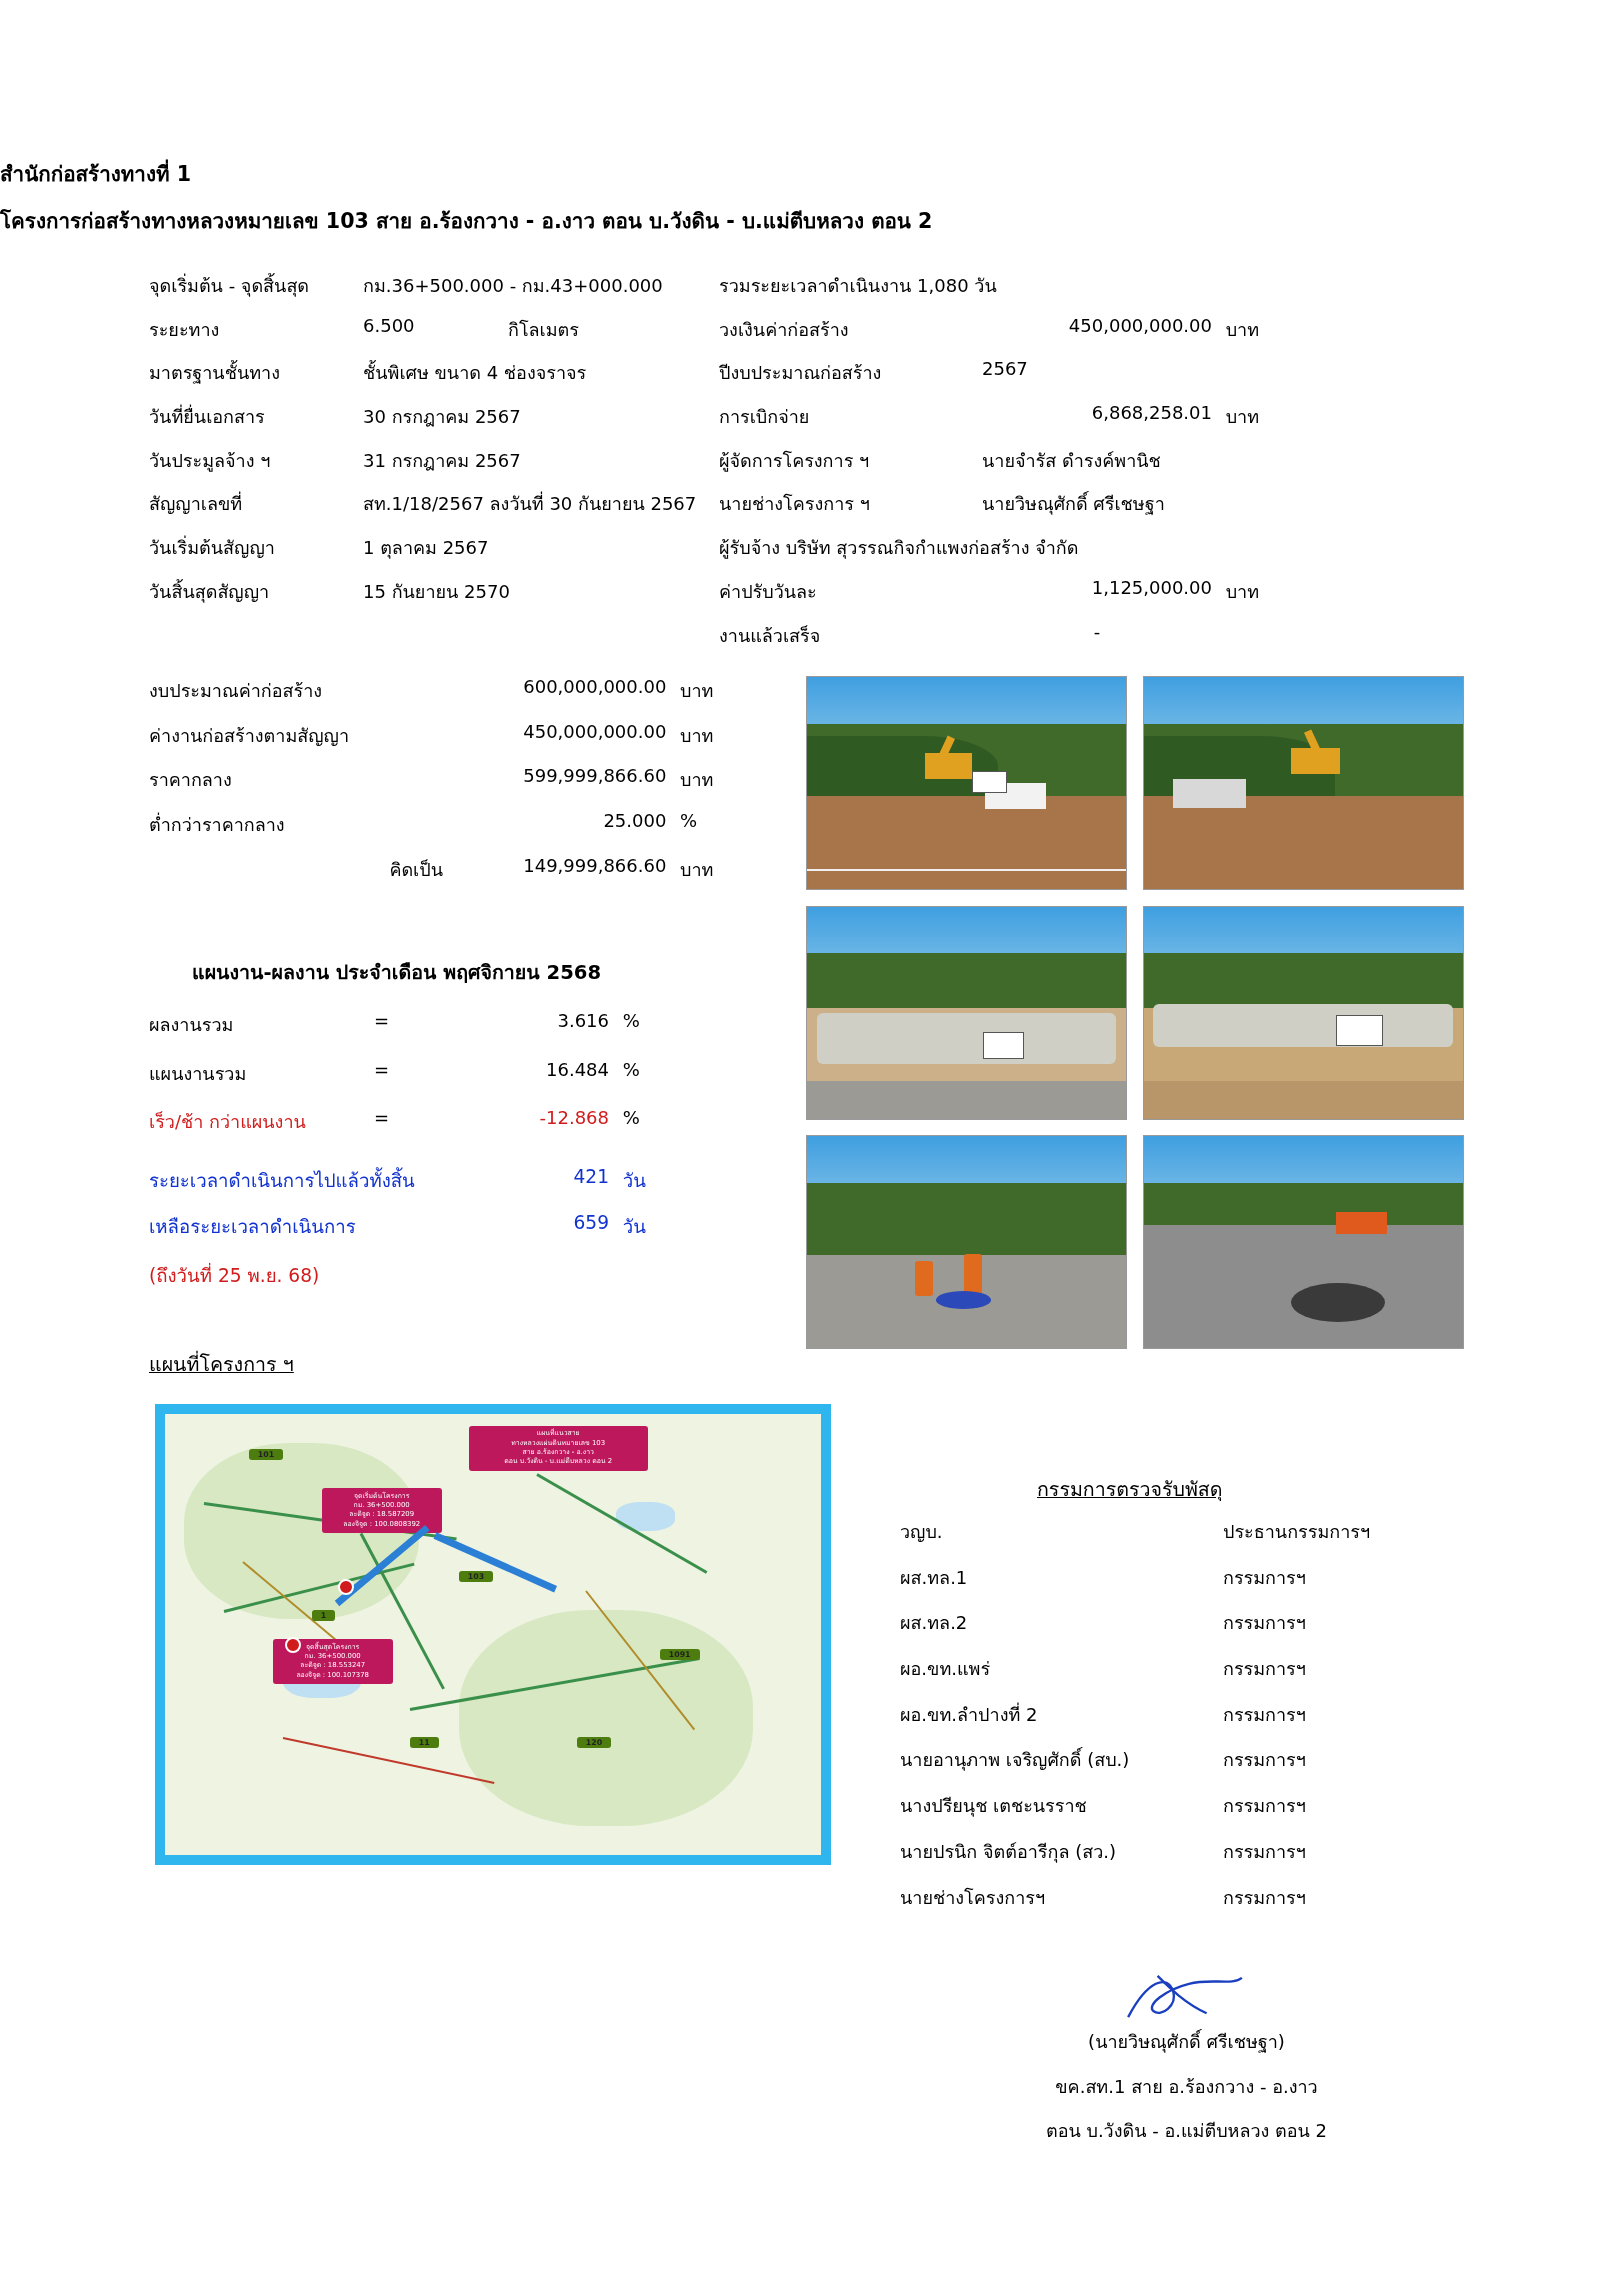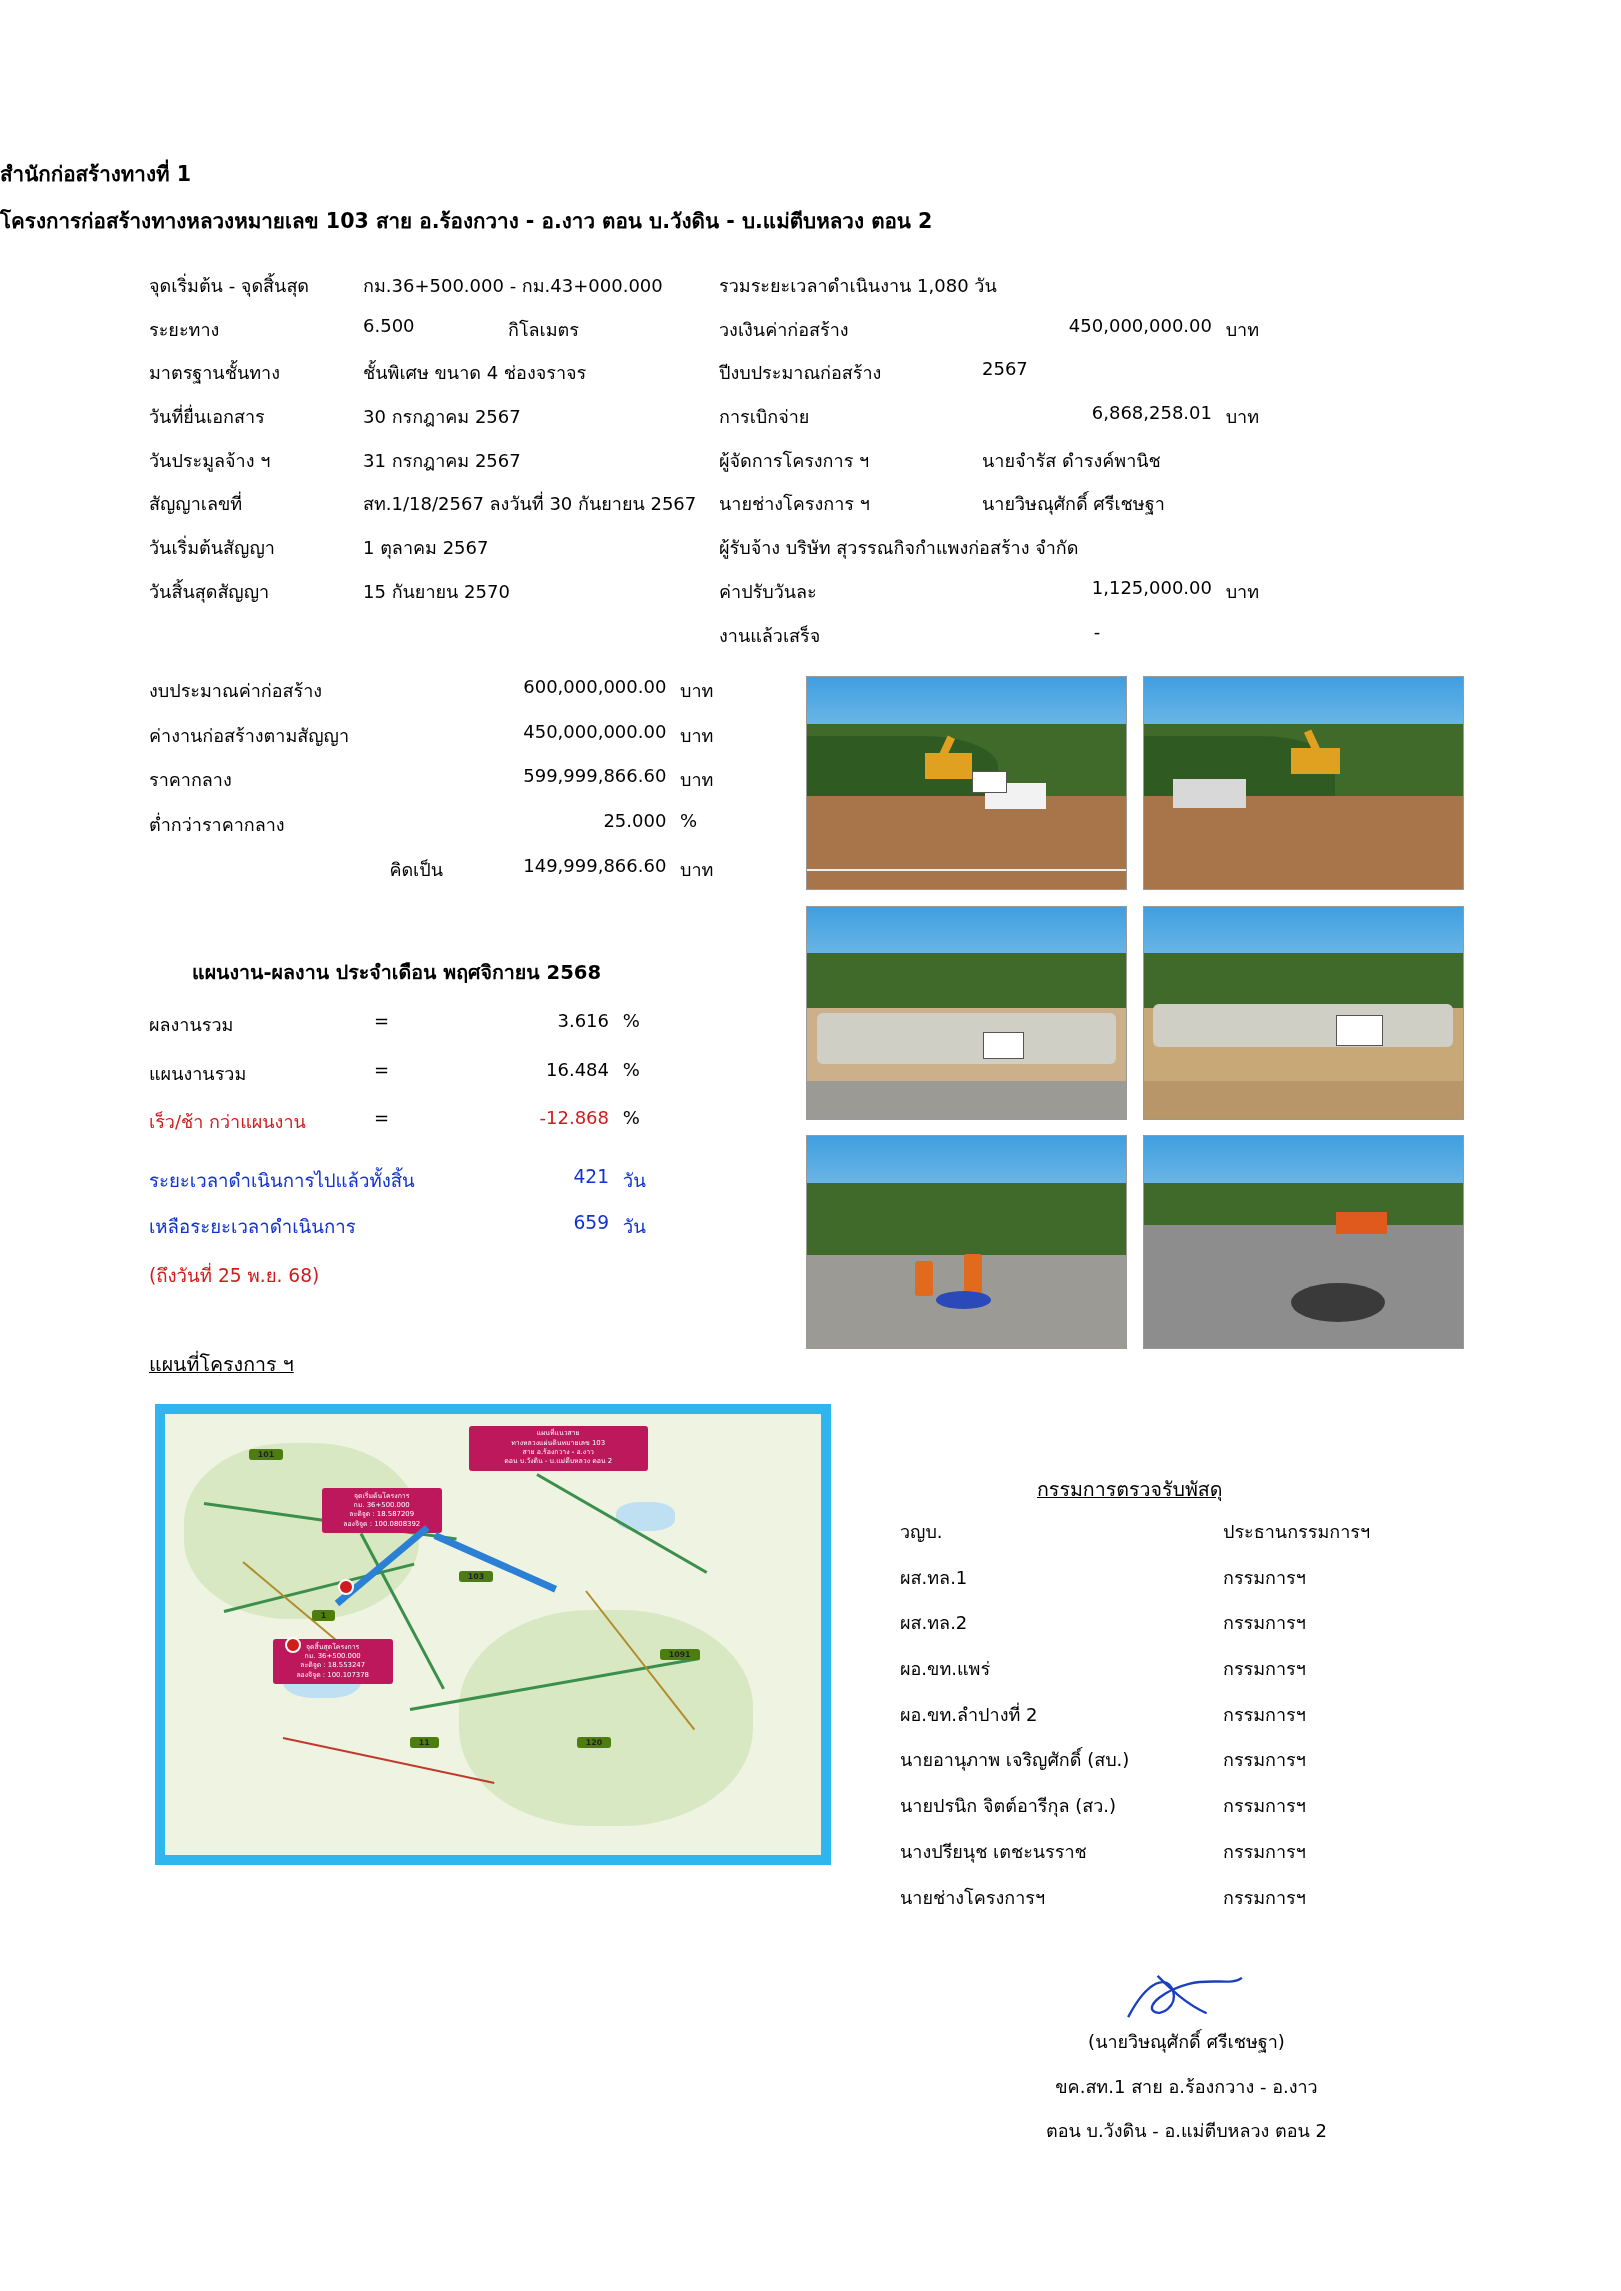--- a/index.html
+++ b/index.html
@@ -538,25 +538,25 @@
       </tr>
       <tr>
         <td class="role">ผอ.ขท.ลำปางที่ 2</td>
         <td>กรรมการฯ</td>
       </tr>
       <tr>
         <td class="role">นายอานุภาพ  เจริญศักดิ์ (สบ.)</td>
         <td>กรรมการฯ</td>
       </tr>
       <tr>
+        <td class="role">นางปรียนุช  เตชะนรราช</td>
+        <td>กรรมการฯ</td>
+      </tr>
+      <tr>
         <td class="role">นายปรนิก  จิตต์อารีกุล (สว.)</td>
-        <td>กรรมการฯ</td>
-      </tr>
-      <tr>
-        <td class="role">นางปรียนุช  เตชะนรราช</td>
         <td>กรรมการฯ</td>
       </tr>
       <tr>
         <td class="role">นายช่างโครงการฯ</td>
         <td>กรรมการฯ</td>
       </tr>
     </tbody>
       </table>
   </div>
 

